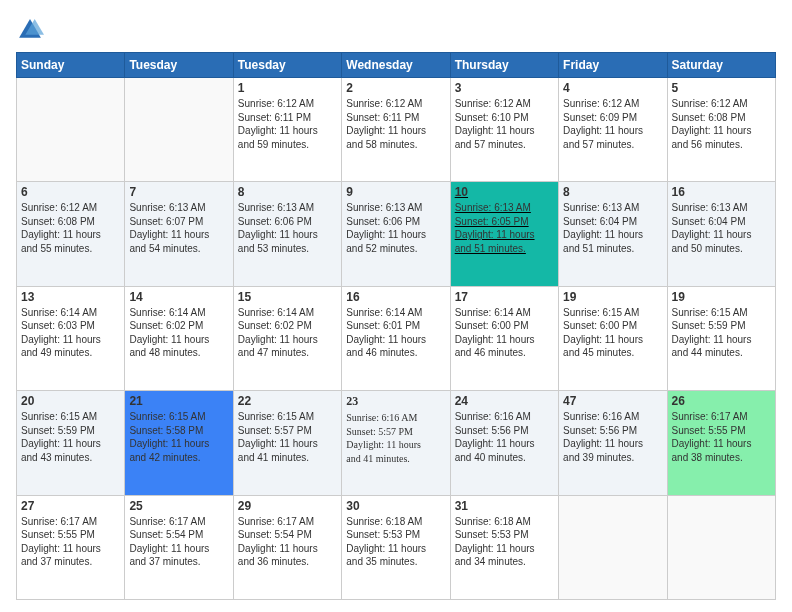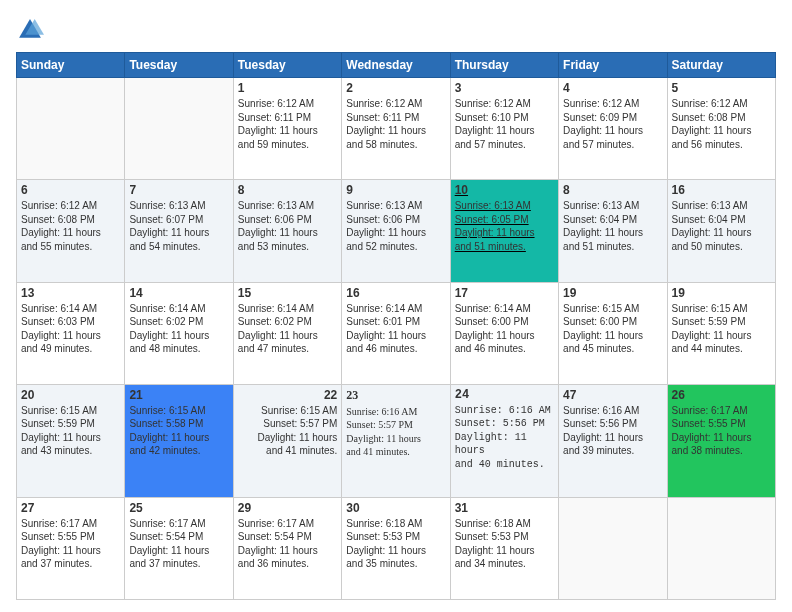--- a/index.html
+++ b/index.html
@@ -284,49 +284,49 @@
 Daylight: 11 hours
 and 43 minutes.</div>
           </td>
           <td style="background: #3b82f6;">
             <span class="day-number">21</span>
             <div class="day-info" style="white-space: pre-line;">Sunrise: 6:15 AM
 Sunset: 5:58 PM
 Daylight: 11 hours
 and 42 minutes.</div>
           </td>
-          <td style="background: rgb(240, 244, 248); text-align: right;">
+          <td style="background: rgb(240, 244, 248);">
             <span class="day-number">22</span>
             <div class="day-info" style="white-space: pre-line;">Sunrise: 6:15 AM
 Sunset: 5:57 PM
 Daylight: 11 hours
 and 41 minutes.</div>
           </td>
           <td style="background: rgb(240, 244, 248); font-family: Liberation Serif, serif;">
             <span class="day-number">23</span>
             <div class="day-info" style="white-space: pre-line;">Sunrise: 6:16 AM
 Sunset: 5:57 PM
 Daylight: 11 hours
 and 41 minutes.</div>
           </td>
-          <td style="background: rgb(240, 244, 248); font-family: Liberation Mono, monospace;">
+          <td style="background: rgb(240, 244, 248);">
             <span class="day-number">24</span>
             <div class="day-info" style="white-space: pre-line;">Sunrise: 6:16 AM
 Sunset: 5:56 PM
 Daylight: 11 hours
 and 40 minutes.</div>
           </td>
           <td style="background: rgb(240, 244, 248);">
             <span class="day-number">47</span>
             <div class="day-info" style="white-space: pre-line;">Sunrise: 6:16 AM
 Sunset: 5:56 PM
 Daylight: 11 hours
 and 39 minutes.</div>
           </td>
-          <td style="background: #22c55e;">
+          <td style="background: #86efac;">
             <span class="day-number">26</span>
             <div class="day-info" style="white-space: pre-line;">Sunrise: 6:17 AM
 Sunset: 5:55 PM
 Daylight: 11 hours
 and 38 minutes.</div>
           </td>
         </tr>
         <tr>
           <td>
             <span class="day-number">27</span>

